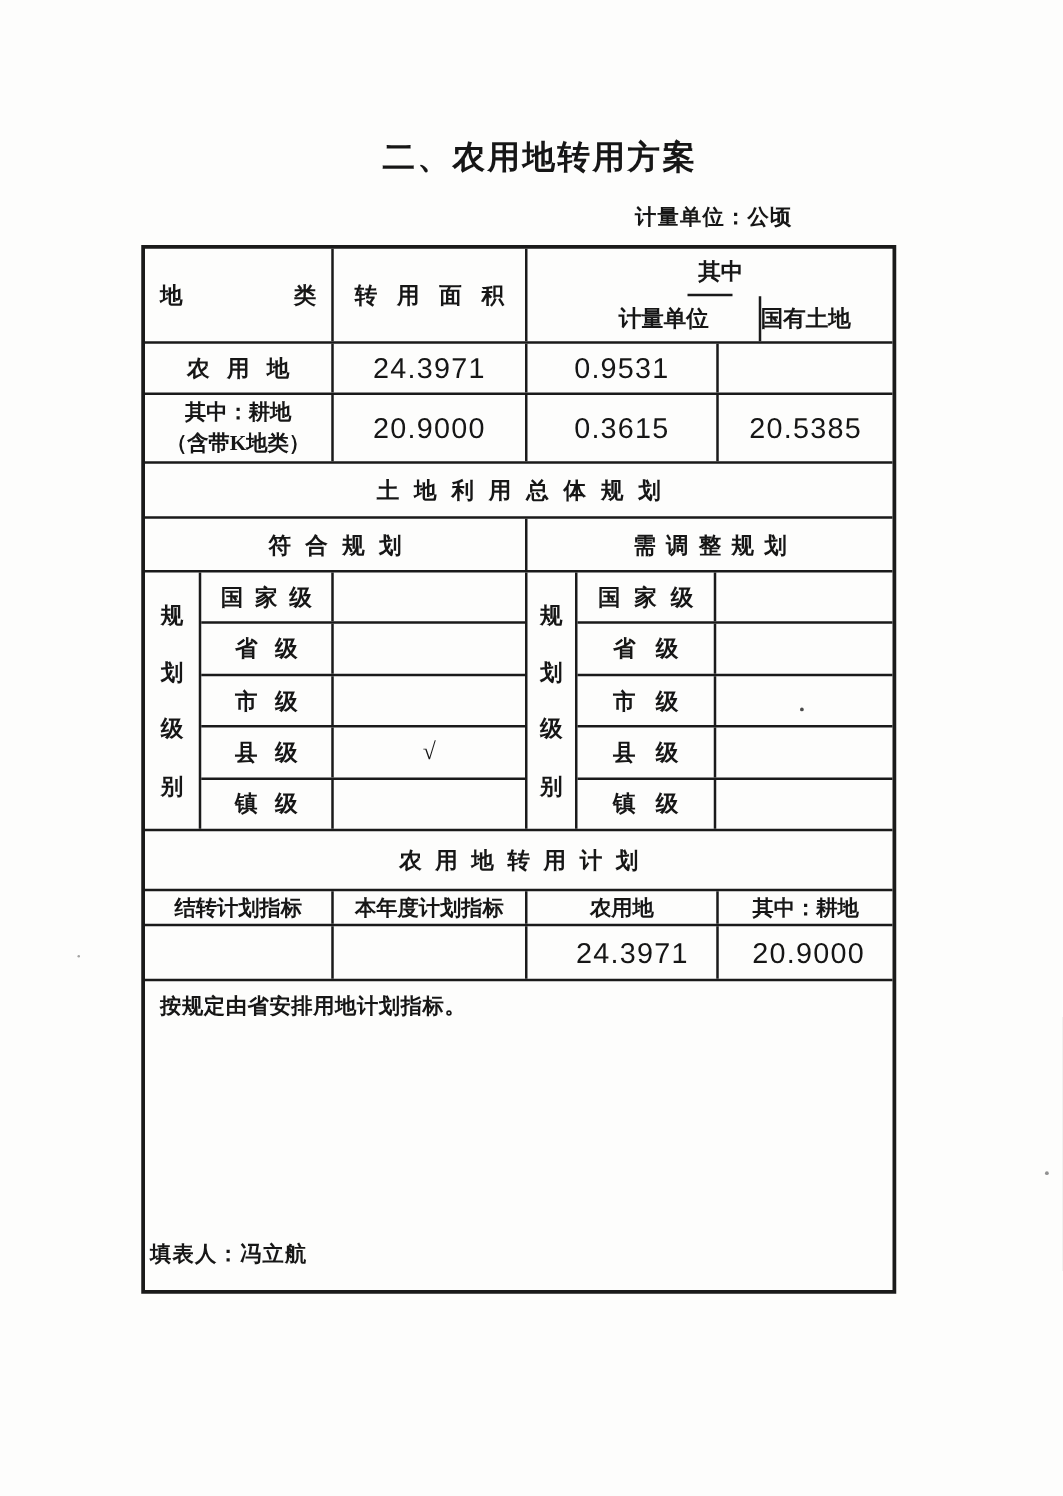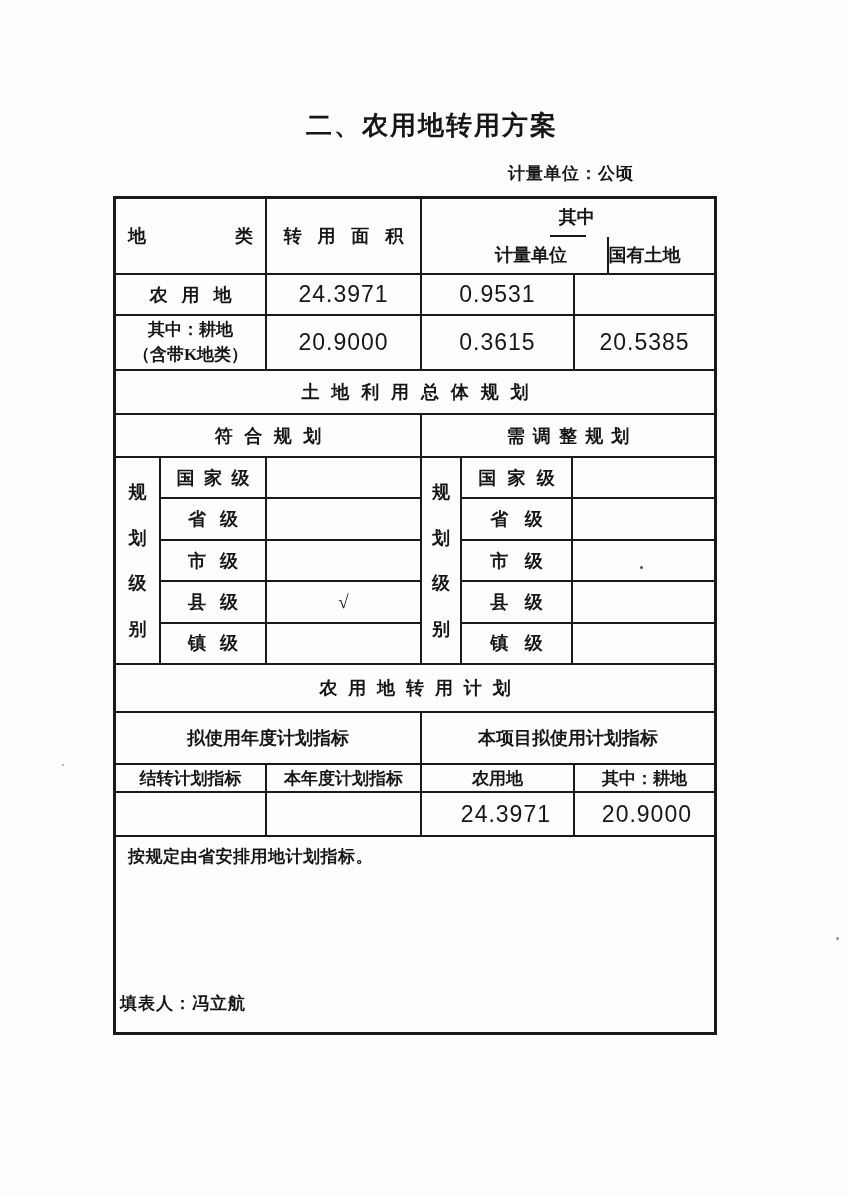--- a/index.html
+++ b/index.html
@@ -318,24 +318,20 @@
             <span>用</span>
             <span>地</span>
             <span>转</span>
             <span>用</span>
             <span>计</span>
             <span>划</span>
           </span>
       </div>
     </div>
 
-    <div class="row" style="height:52px">
-      <div class="half-l">拟使用年度计划指标</div>
-      <div class="half-r">本项目拟使用计划指标</div>
-    </div>
 
     <div class="row subhdr" style="height:28px">
       <div class="cell c1">结转计划指标</div>
       <div class="cell c2">本年度计划指标</div>
       <div class="cell c3">农用地</div>
       <div class="cell last">其中：耕地</div>
     </div>
 
     <div class="row" style="height:44px">
       <div class="cell c1 num"></div>

